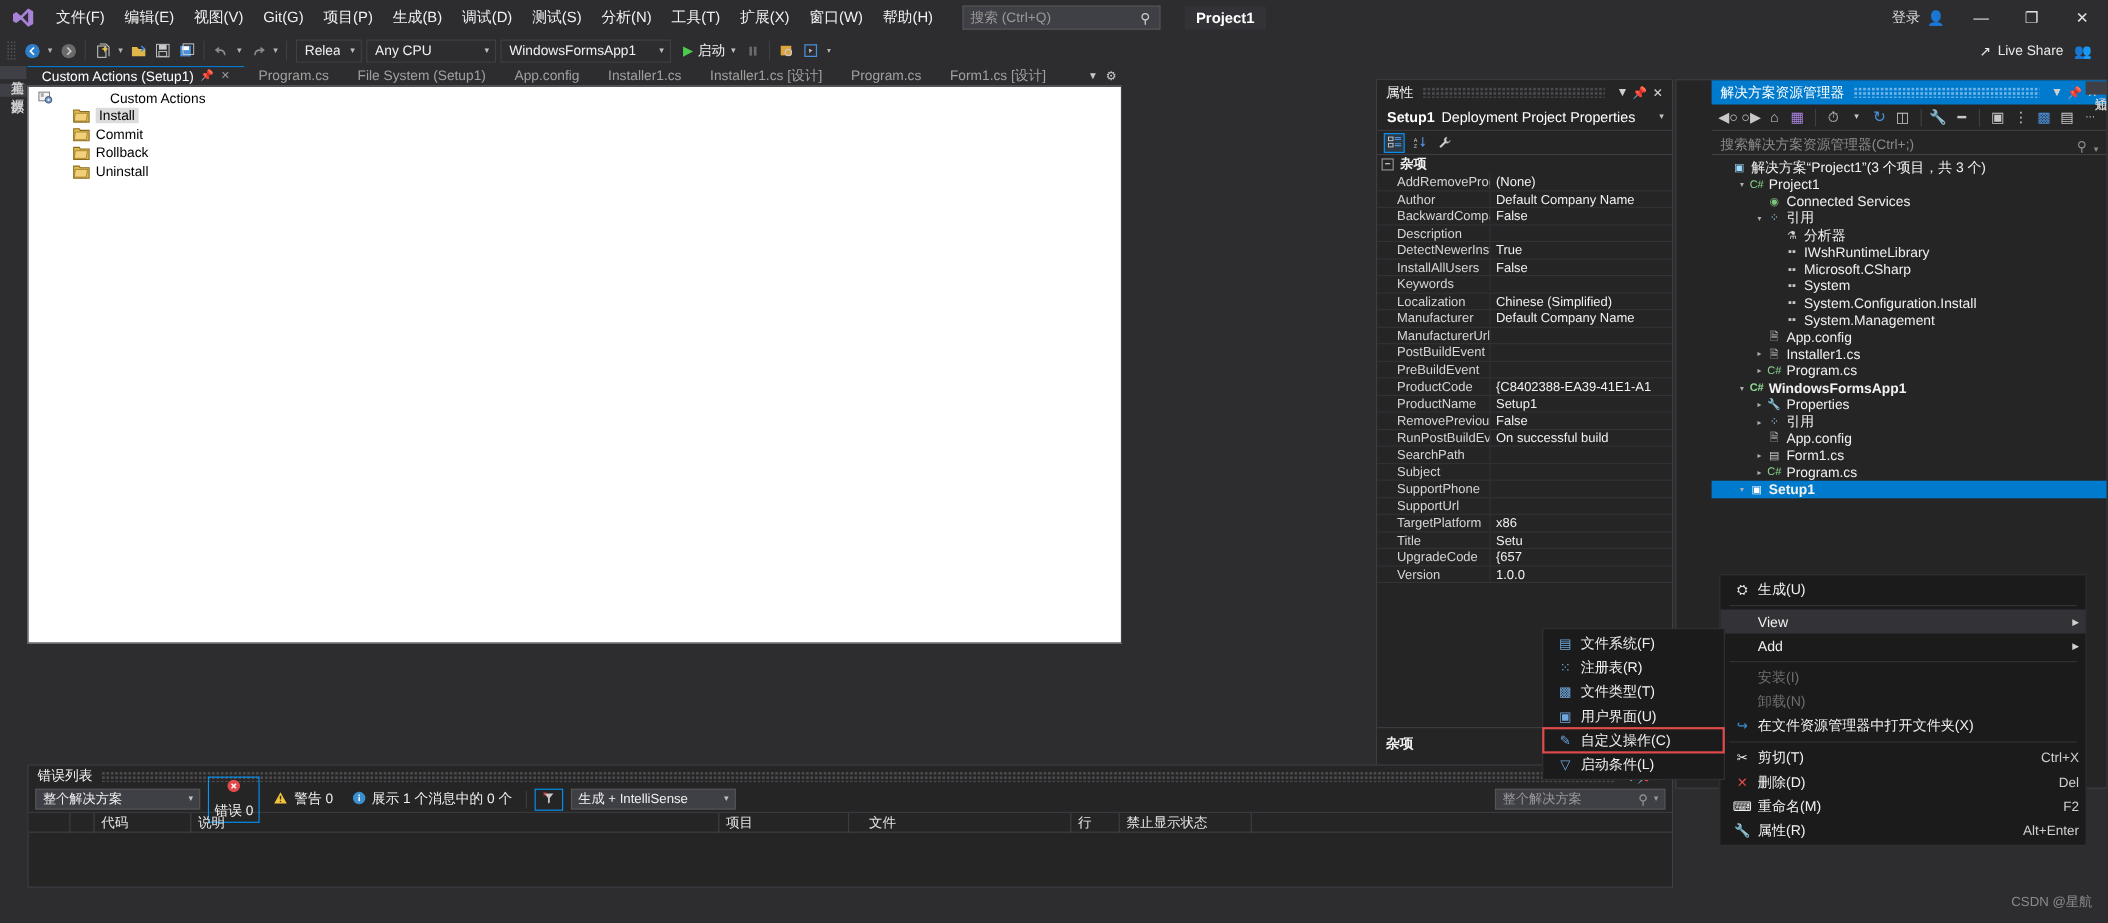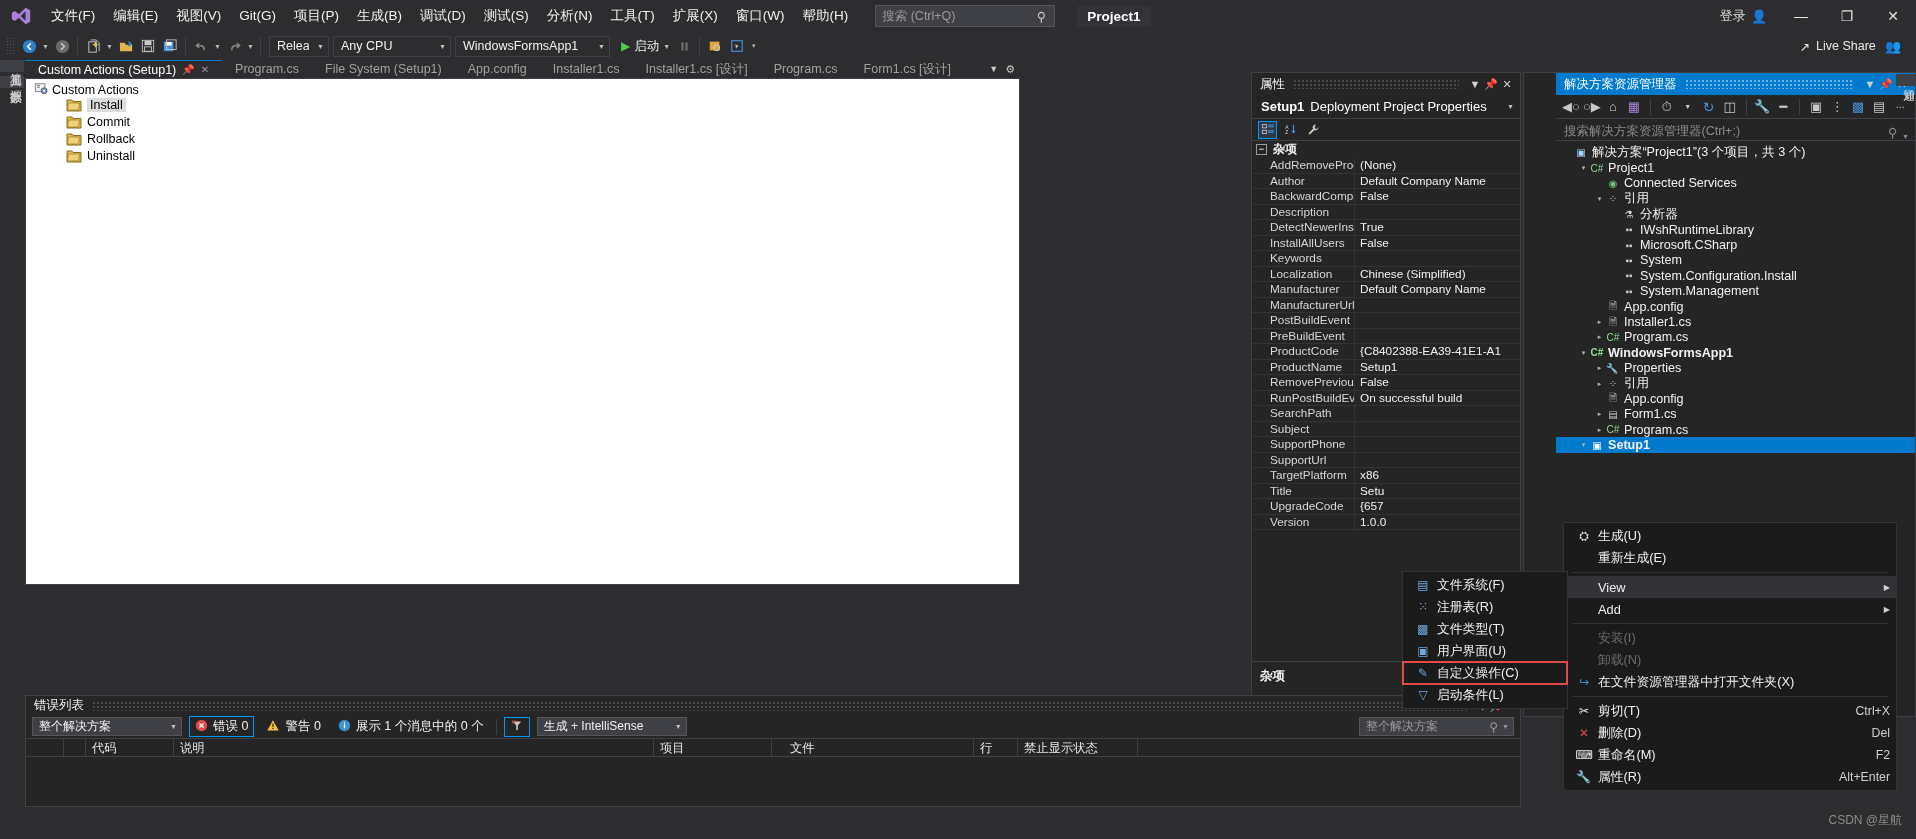--- a/index.html
+++ b/index.html
@@ -93,21 +93,21 @@
     display:flex; align-items:center; justify-content:flex-end; gap:7px;
     color:#c8c8c8; font-size:9px; padding-right:5px;
   }
 
   
   #editor {
     position:absolute; left:25px; top:78px; width:995px; height:507px;
     background:#fff; border:1px solid #3f3f46; overflow:hidden;
   }
   .tree-row { display:flex; align-items:center; height:17px; color:#000; font-size:12.5px; }
-  #ca-root { padding-left:8px; padding-top:5px; }
+  #ca-root { padding-left:8px; padding-top:5px;gap:48px; }
   .ca-child { padding-left:40px; }
   .ca-lbl.sel { background:#dcdcdc; padding:0 3px; }
   .folder-ico { width:16px; height:14px; margin-right:5px; position:relative; flex:none; }
 
   
   #props {
     position:absolute; left:1251px; top:72px; width:270px; height:645px;
     background:#252526; border:1px solid #3f3f46;
   }
   .pane-head {
@@ -187,21 +187,21 @@
   #errlist-tb {
     height:24px; display:flex; align-items:center; gap:7px; padding:0 6px;
     border-bottom:1px solid #3f3f46;
   }
   .el-combo {
     height:19px; background:#3f3f46; border:1px solid #555; color:#f1f1f1; font-size:12px;
     display:flex; align-items:center; padding:0 4px 0 6px;
   }
   .el-combo .carw { margin-left:auto; padding-left:8px; font-size:7px; color:#c0c0c0; }
   .el-count { display:flex; align-items:center; gap:5px; font-size:12.5px; color:#f1f1f1; padding:1px 5px; }
-  .el-count.boxed { border:1px solid #0097fb; }
+  .el-count.boxed { border:1px solid #0097fb;flex-direction:column; }
   .el-vsep { width:1px; height:16px; background:#3f3f46; }
   #el-search {
     margin-left:auto; width:155px; height:19px; background:#3f3f46; border:1px solid #555;
     display:flex; align-items:center; padding:0 4px 0 6px; color:#999; font-size:12px;
   }
   #el-cols {
     height:18px; display:flex; align-items:center; font-size:12.3px; color:#e4e4e4;
     border-bottom:1px solid #3f3f46; background:#252526;
   }
   .el-col { border-right:1px solid #3f3f46; height:18px; line-height:18px; padding-left:6px; }
@@ -841,24 +841,20 @@
     <div class="el-col" style="width:120px;font-family:Liberation Serif, serif;">禁止显示状态</div>
   </div>
   <div style="height:50px;"></div>
 </div>
 
 <div id="ctxmenu">
     <div class="cm-item">
       <span class="cm-ic">⛭</span>
       <span class="cm-lbl">生成(U)</span>
     </div>
-    <div class="cm-item">
-      <span class="cm-ic"></span>
-      <span class="cm-lbl">重新生成(E)</span>
-    </div>
     <div class="cm-sep"></div>
     <div class="cm-item hl">
       <span class="cm-ic"></span>
       <span class="cm-lbl">View</span>
       <span class="cm-sub">▶</span>
     </div>
     <div class="cm-item">
       <span class="cm-ic"></span>
       <span class="cm-lbl">Add</span>
       <span class="cm-sub">▶</span>

